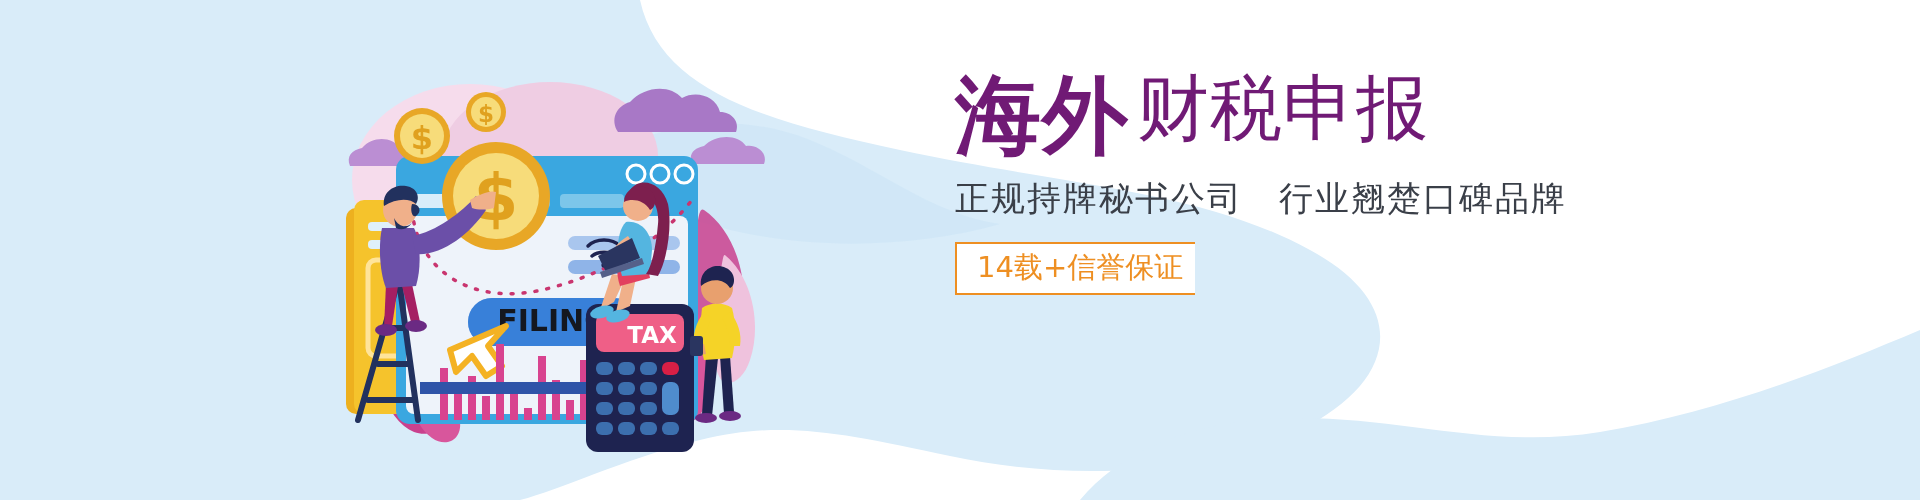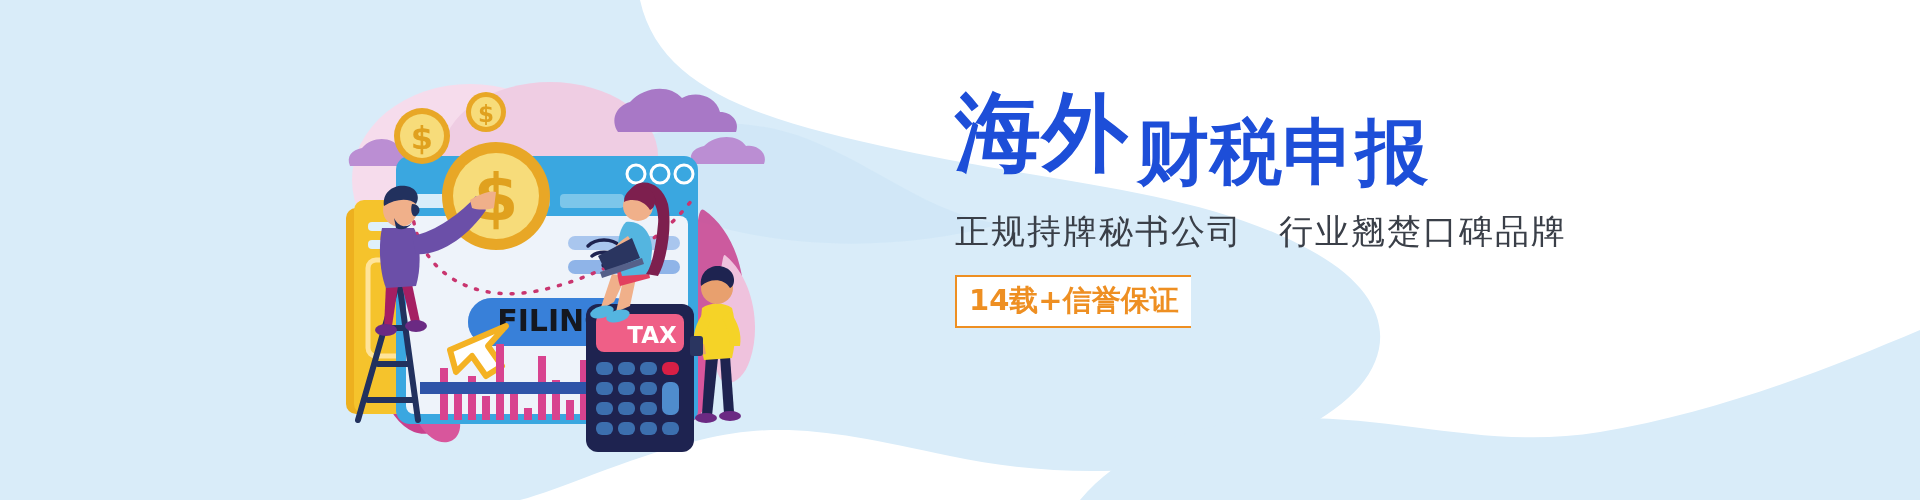--- a/index.html
+++ b/index.html
@@ -8,41 +8,40 @@
     font-family:"Liberation Sans","DejaVu Sans",sans-serif;
     overflow:hidden;background:#d9ecf9;
   }
   .banner{position:relative;width:1920px;height:500px;overflow:hidden;background:#d9ecf9;}
   .layer{position:absolute;inset:0;}
   .layer svg{display:block;width:1920px;height:500px;}
 
   
   .copy{position:absolute;left:955px;top:72px;width:780px;}
   .headline{
-    display:flex;align-items:center;
-    color:#1d4ed8;line-height:1;white-space:nowrap;
+    display:flex;align-items:flex-start;
+    color:#701a75;line-height:1;white-space:nowrap;
   }
   .hl-a{
     font-size:86px;font-weight:bold;letter-spacing:1px;
     font-family:"DejaVu Sans","Liberation Sans",sans-serif;
   }
   .hl-b{
-    font-size:72px;font-weight:bold;letter-spacing:1px;margin-left:8px;
+    font-size:72px;font-weight:normal;letter-spacing:1px;margin-left:8px;
     padding-bottom:3px;
     font-family:"DejaVu Sans","Liberation Sans",sans-serif;
-    margin-top:44px;
   }
   .subhead{
     margin-top:18px;font-size:34px;color:#3a3f48;letter-spacing:2px;
     white-space:nowrap;font-family:"DejaVu Sans","Liberation Sans",sans-serif;
   }
   .badges{margin-top:20px;display:flex;align-items:stretch;width:max-content;}
   .badge{
-    font-size:29px;font-weight:bold;line-height:1;
-    padding:9px 12px 11px 12px;white-space:nowrap;letter-spacing:0px;
+    font-size:29px;font-weight:normal;line-height:1;
+    padding:9px 12px 11px 20px;white-space:nowrap;letter-spacing:0px;
     font-family:"DejaVu Sans","Liberation Sans",sans-serif;
   }
   .badge-outline{background:#ffffff;color:#ee8f22;border:2px solid #ee8f22;border-right:none;}
   .badge-solid{background:#ee8f22;color:#ffffff;border:2px solid #ee8f22;}
 
   
   .illus{position:absolute;left:300px;top:60px;width:480px;height:400px;}
   .illus svg{display:block;width:480px;height:400px;}
 </style>
 </head>

